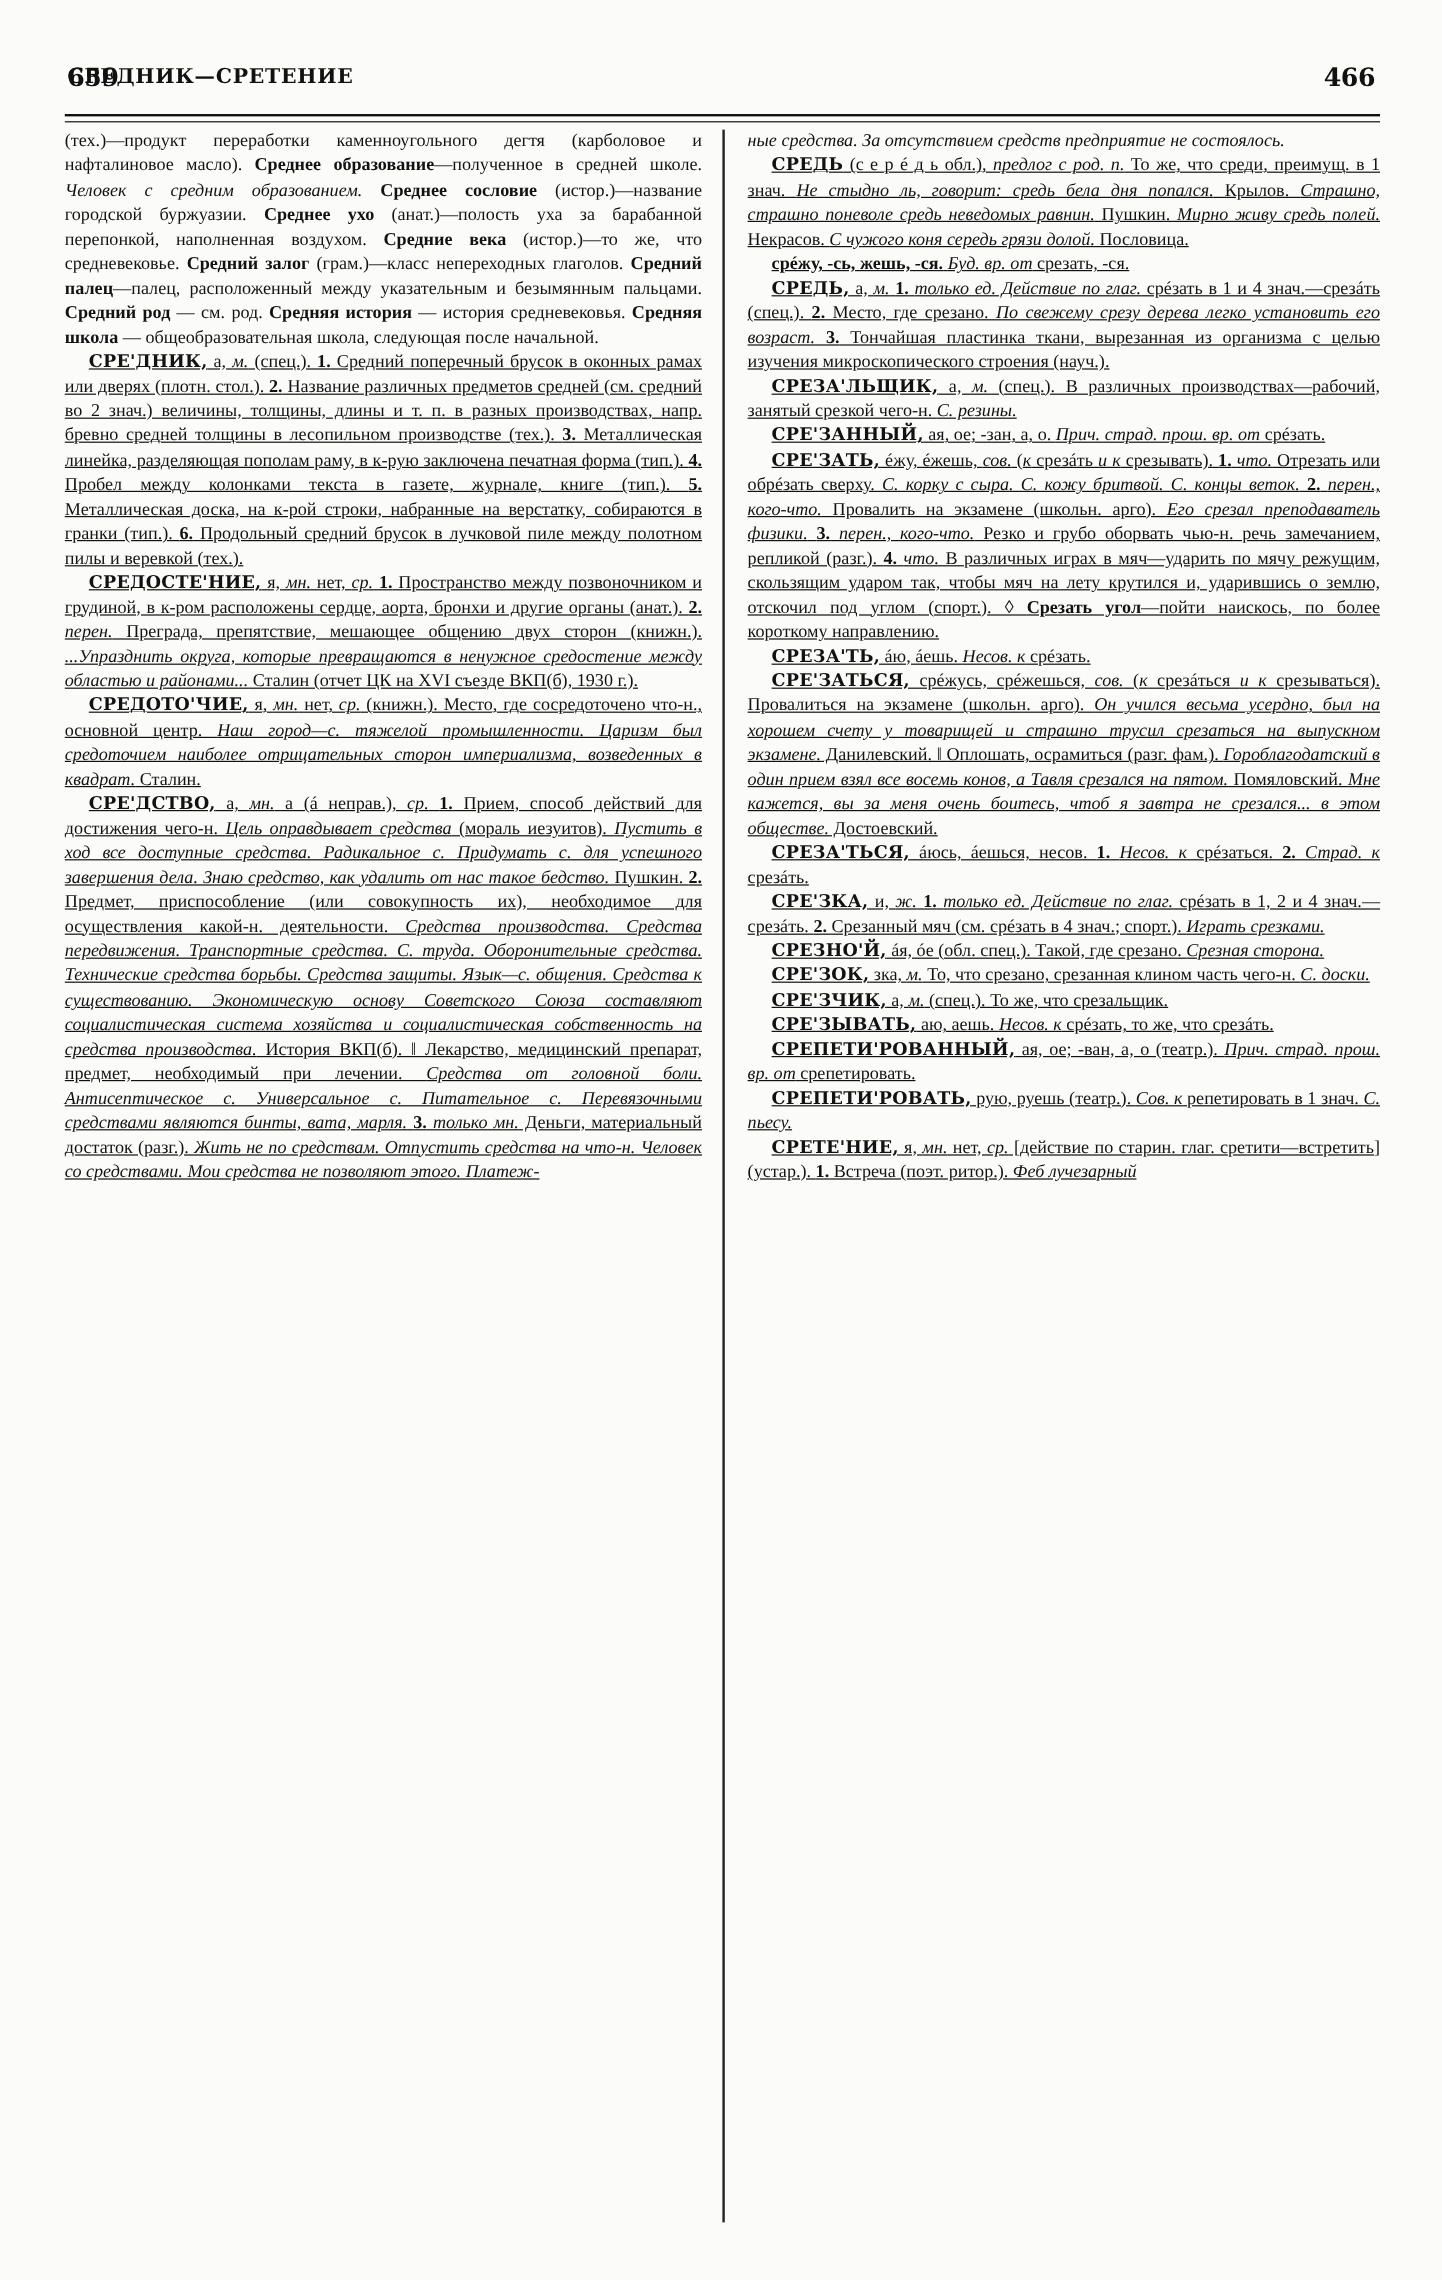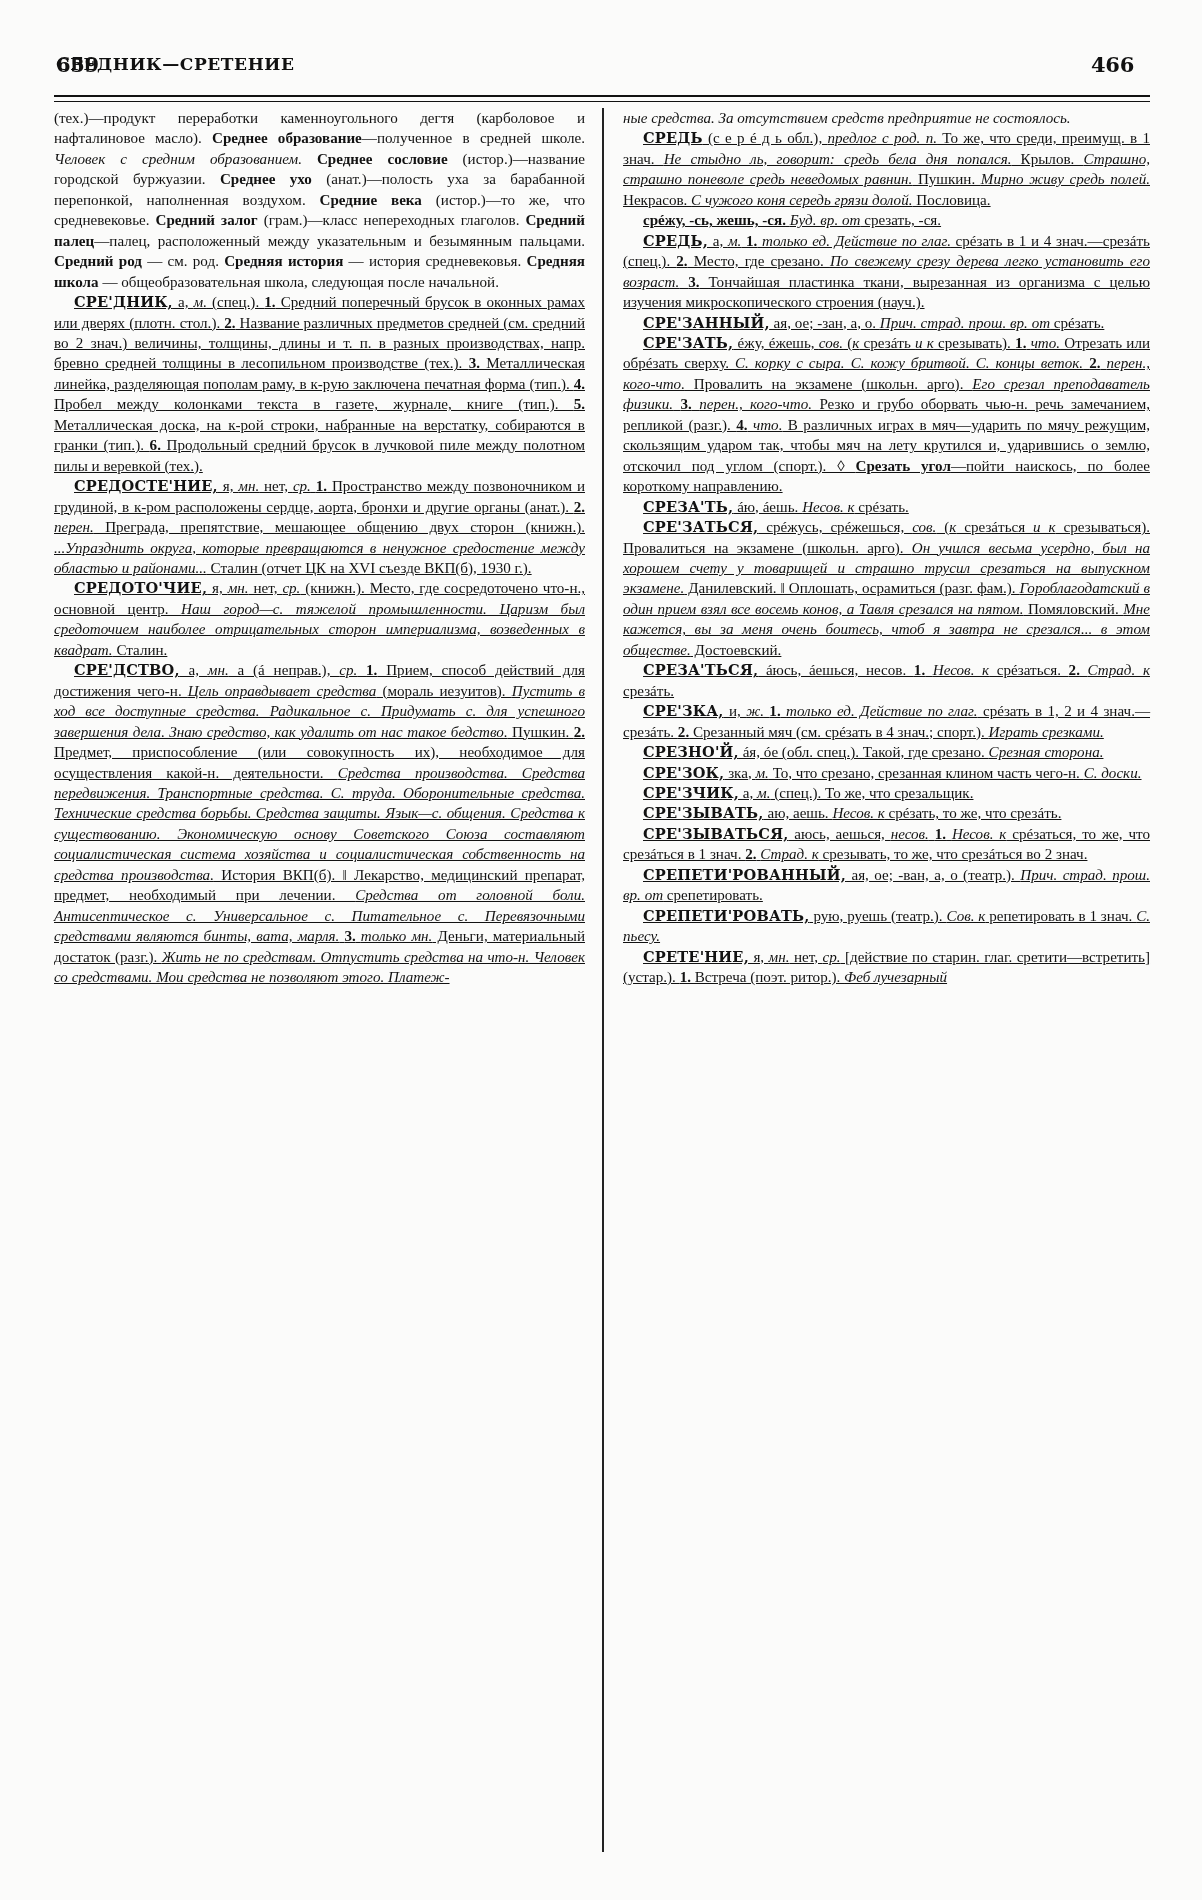--- a/index.html
+++ b/index.html
@@ -33,21 +33,21 @@
   .folio {
     position: absolute;
     top: 0;
     font-family: "DejaVu Serif", serif;
     font-weight: bold;
     font-size: 21px;
     letter-spacing: -0.3px;
     color: #111;
   }
   .folio-left { left: 0; }
-  .folio-right { right: 12px; text-align: center; }
+  .folio-right { right: 0; text-align: center; }
   .runhead-title {
     position: absolute;
     left: 0; right: 0;
     top: 2px;
     font-family: "DejaVu Serif", serif;
     font-weight: bold;
     font-size: 17px;
     letter-spacing: 0.6px;
     color: #111;
   }
@@ -116,30 +116,30 @@
         <p class="entry"><span class="hw">СРЕ'ДНИК,</span> а, <i>м.</i> (спец.). <b>1.</b> Средний поперечный брусок в оконных рамах или дверях (плотн. стол.). <b>2.</b> Название различных предметов средней (см. средний во 2 знач.) величины, толщины, длины и т. п. в разных производствах, напр. бревно средней толщины в лесопильном производстве (тех.). <b>3.</b> Металлическая линейка, разделяющая пополам раму, в к-рую заключена печатная форма (тип.). <b>4.</b> Пробел между колонками текста в газете, журнале, книге (тип.). <b>5.</b> Металлическая доска, на к-рой строки, набранные на верстатку, собираются в гранки (тип.). <b>6.</b> Продольный средний брусок в лучковой пиле между полотном пилы и веревкой (тех.).</p>
         <p class="entry"><span class="hw">СРЕДОСТЕ'НИЕ,</span> я, <i>мн.</i> нет, <i>ср.</i> <b>1.</b> Пространство между позвоночником и грудиной, в к-ром расположены сердце, аорта, бронхи и другие органы (анат.). <b>2.</b> <i>перен.</i> Преграда, препятствие, мешающее общению двух сторон (книжн.). <i>...Упразднить округа, которые превращаются в ненужное средостение между областью и районами...</i> Сталин (отчет ЦК на XVI съезде ВКП(б), 1930 г.).</p>
         <p class="entry"><span class="hw">СРЕДОТО'ЧИЕ,</span> я, <i>мн.</i> нет, <i>ср.</i> (книжн.). Место, где сосредоточено что-н., основной центр. <i>Наш город—с. тяжелой промышленности. Царизм был средоточием наиболее отрицательных сторон империализма, возведенных в квадрат.</i> Сталин.</p>
         <p class="entry"><span class="hw">СРЕ'ДСТВО,</span> а, <i>мн.</i> а (á неправ.), <i>ср.</i> <b>1.</b> Прием, способ действий для достижения чего-н. <i>Цель оправдывает средства</i> (мораль иезуитов). <i>Пустить в ход все доступные средства. Радикальное с. Придумать с. для успешного завершения дела. Знаю средство, как удалить от нас такое бедство.</i> Пушкин. <b>2.</b> Предмет, приспособление (или совокупность их), необходимое для осуществления какой-н. деятельности. <i>Средства производства. Средства передвижения. Транспортные средства. С. труда. Оборонительные средства. Технические средства борьбы. Средства защиты. Язык—с. общения. Средства к существованию. Экономическую основу Советского Союза составляют социалистическая система хозяйства и социалистическая собственность на средства производства.</i> История ВКП(б). ‖ Лекарство, медицинский препарат, предмет, необходимый при лечении. <i>Средства от головной боли. Антисептическое с. Универсальное с. Питательное с. Перевязочными средствами являются бинты, вата, марля.</i> <b>3.</b> <i>только мн.</i> Деньги, материальный достаток (разг.). <i>Жить не по средствам. Отпустить средства на что-н. Человек со средствами. Мои средства не позволяют этого. Платеж-</i></p>
       </div>
     <div class="col col-right">
         <p class="entry cont"><i>ные средства. За отсутствием средств предприятие не состоялось.</i></p>
         <p class="entry"><span class="hw">СРЕДЬ</span> (с е р é д ь обл.), <i>предлог с род. п.</i> То же, что среди, преимущ. в 1 знач. <i>Не стыдно ль, говорит: средь бела дня попался.</i> Крылов. <i>Страшно, страшно поневоле средь неведомых равнин.</i> Пушкин. <i>Мирно живу средь полей.</i> Некрасов. <i>С чужого коня середь грязи долой.</i> Пословица.</p>
         <p class="entry"><b>срéжу, -сь, жешь, -ся.</b> <i>Буд. вр. от</i> срезать, -ся.</p>
         <p class="entry"><span class="hw">СРЕДЬ,</span> а, <i>м.</i> <b>1.</b> <i>только ед. Действие по глаг.</i> срéзать в 1 и 4 знач.—срезáть (спец.). <b>2.</b> Место, где срезано. <i>По свежему срезу дерева легко установить его возраст.</i> <b>3.</b> Тончайшая пластинка ткани, вырезанная из организма с целью изучения микроскопического строения (науч.).</p>
+        <p class="entry"><span class="hw">СРЕЗА'ЛЬЩИК,</span> а, <i>м.</i> (спец.). В различных производствах—рабочий, занятый срезкой чего-н. <i>С. резины.</i></p>
         <p class="entry"><span class="hw">СРЕ'ЗАННЫЙ,</span> ая, ое; -зан, а, о. <i>Прич. страд. прош. вр. от</i> срéзать.</p>
         <p class="entry"><span class="hw">СРЕ'ЗАТЬ,</span> éжу, éжешь, <i>сов.</i> (<i>к</i> срезáть <i>и к</i> срезывать). <b>1.</b> <i>что.</i> Отрезать или обрéзать сверху. <i>С. корку с сыра. С. кожу бритвой. С. концы веток.</i> <b>2.</b> <i>перен., кого-что.</i> Провалить на экзамене (школьн. арго). <i>Его срезал преподаватель физики.</i> <b>3.</b> <i>перен., кого-что.</i> Резко и грубо оборвать чью-н. речь замечанием, репликой (разг.). <b>4.</b> <i>что.</i> В различных играх в мяч—ударить по мячу режущим, скользящим ударом так, чтобы мяч на лету крутился и, ударившись о землю, отскочил под углом (спорт.). ◊ <b>Срезать угол</b>—пойти наискось, по более короткому направлению.</p>
         <p class="entry"><span class="hw">СРЕЗА'ТЬ,</span> áю, áешь. <i>Несов. к</i> срéзать.</p>
         <p class="entry"><span class="hw">СРЕ'ЗАТЬСЯ,</span> срéжусь, срéжешься, <i>сов.</i> (<i>к</i> срезáться <i>и к</i> срезываться). Провалиться на экзамене (школьн. арго). <i>Он учился весьма усердно, был на хорошем счету у товарищей и страшно трусил срезаться на выпускном экзамене.</i> Данилевский. ‖ Оплошать, осрамиться (разг. фам.). <i>Гороблагодатский в один прием взял все восемь конов, а Тавля срезался на пятом.</i> Помяловский. <i>Мне кажется, вы за меня очень боитесь, чтоб я завтра не срезался... в этом обществе.</i> Достоевский.</p>
         <p class="entry"><span class="hw">СРЕЗА'ТЬСЯ,</span> áюсь, áешься, несов. <b>1.</b> <i>Несов. к</i> срéзаться. <b>2.</b> <i>Страд. к</i> срезáть.</p>
         <p class="entry"><span class="hw">СРЕ'ЗКА,</span> и, <i>ж.</i> <b>1.</b> <i>только ед. Действие по глаг.</i> срéзать в 1, 2 и 4 знач.—срезáть. <b>2.</b> Срезанный мяч (см. срéзать в 4 знач.; спорт.). <i>Играть срезками.</i></p>
         <p class="entry"><span class="hw">СРЕЗНО'Й,</span> áя, óе (обл. спец.). Такой, где срезано. <i>Срезная сторона.</i></p>
         <p class="entry"><span class="hw">СРЕ'ЗОК,</span> зка, <i>м.</i> То, что срезано, срезанная клином часть чего-н. <i>С. доски.</i></p>
         <p class="entry"><span class="hw">СРЕ'ЗЧИК,</span> а, <i>м.</i> (спец.). То же, что срезальщик.</p>
         <p class="entry"><span class="hw">СРЕ'ЗЫВАТЬ,</span> аю, аешь. <i>Несов. к</i> срéзать, то же, что срезáть.</p>
-        <p class="entry"><span class="hw">СРЕ'ЗЫВАТЬСЯ,</span> аюсь, аешься, <i>несов.</i> <b>1.</b> <i>Несов. к</i> срéзаться, то же, что срезáться в 1 знач. <b>2.</b> <i>Страд. к</i> срезывать, то же, что срезáться во 2 знач.</p>
         <p class="entry"><span class="hw">СРЕПЕТИ'РОВАННЫЙ,</span> ая, ое; -ван, а, о (театр.). <i>Прич. страд. прош. вр. от</i> срепетировать.</p>
         <p class="entry"><span class="hw">СРЕПЕТИ'РОВАТЬ,</span> рую, руешь (театр.). <i>Сов. к</i> репетировать в 1 знач. <i>С. пьесу.</i></p>
         <p class="entry"><span class="hw">СРЕТЕ'НИЕ,</span> я, <i>мн.</i> нет, <i>ср.</i> [действие по старин. глаг. сретити—встретить] (устар.). <b>1.</b> Встреча (поэт. ритор.). <i>Феб лучезарный</i></p>
       </div>
   </div>
 
 </div>
 
 </body></html>

